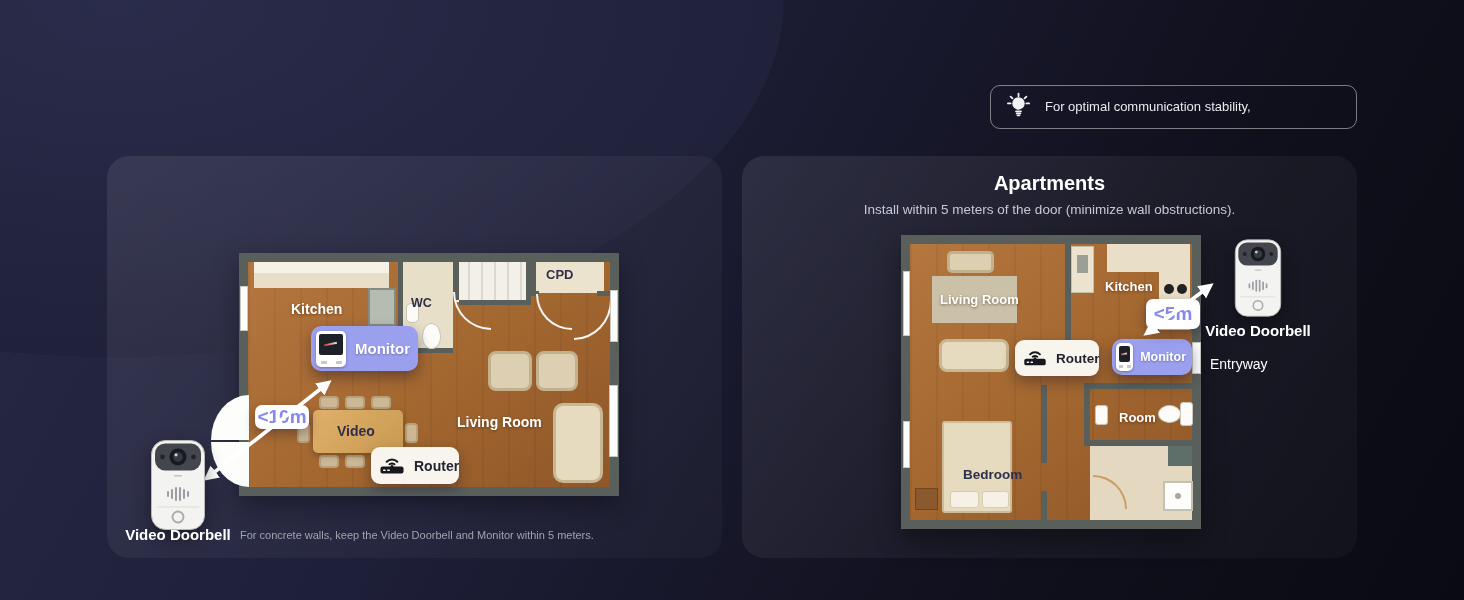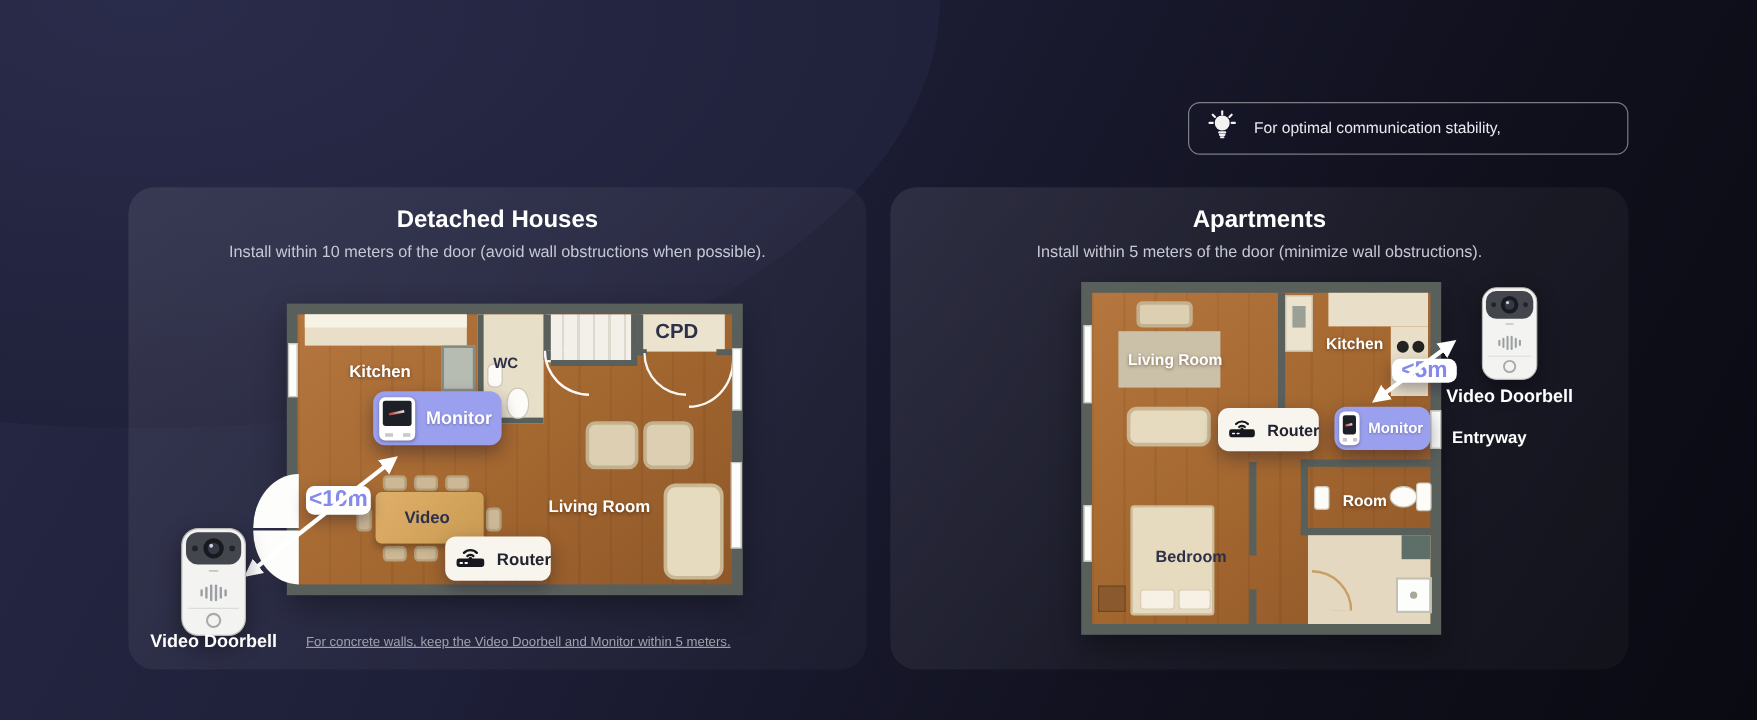--- a/index.html
+++ b/index.html
@@ -55,21 +55,21 @@
   .router-badge{position:absolute;background:#f8f5ef;border-radius:9px;
     box-shadow:0 6px 14px rgba(15,15,40,.35);display:flex;align-items:center;gap:8px;}
   .router-text{color:#23242e;font-weight:bold;}
   .dist-badge{position:absolute;background:#ffffff;border-radius:7px;color:#8489ea;
     font-weight:800;display:flex;align-items:center;justify-content:center;
     box-shadow:0 5px 12px rgba(15,15,40,.35);}
 
   .overlay{position:absolute;left:0;top:0;pointer-events:none;}
   .doorbell-svg{position:absolute;filter:drop-shadow(0 7px 9px rgba(0,0,0,.4));}
   .device-label{position:absolute;color:#fff;font-weight:bold;font-size:15px;text-align:center;}
-  .entry-label{position:absolute;color:#fff;font-weight:bold;font-size:14px;}
+  .entry-label{position:absolute;color:#fff;font-weight:normal;font-size:14px;}
   .footnote{position:absolute;font-size:11px;color:#a0a2ae;}
 </style>
 </head>
 <body>
 
 <div class="stage">
 
 
   <div class="tip-box">
     <span>
@@ -86,42 +86,40 @@
           <line x1="12" y1="22.5" x2="14" y2="22.5"></line>
         </g>
       </svg>
     </span>
     <div class="tip-text">
       <span style="display:block">For optimal communication stability,</span>
     </div>
   </div>
 
   <div class="panel left">
-    <div class="panel-heading">Detached Houses</div>
-    <div class="panel-subtitle">Install within 10 meters of the door (avoid wall obstructions when possible).</div>
 
     <div class="plan" style="left:132px;top:97px;width:380px;height:243px;">
       <div class="floor"></div>
 
       <div class="cream" style="position:absolute;left:15px;top:9px;width:135px;height:26px;"></div>
       <div style="position:absolute;left:15px;top:9px;width:135px;height:11px;background:#f6f2e6;"></div>
       <div style="position:absolute;left:129px;top:35px;width:28px;height:38px;background:#b7bcb2;border:2px solid #878c83;"></div>
       <div class="rlabel" style="left:52px;top:48px;font-size:14px;">Kitchen</div>
 
       <div style="position:absolute;left:159px;top:9px;width:55px;height:91px;background:#e8dfc9;border-left:5px solid #59605c;border-bottom:5px solid #59605c;"></div>
       <div style="position:absolute;left:167px;top:50px;width:13px;height:20px;background:#fcfbf7;border:1px solid #c9c4b4;border-radius:5px;"></div>
       <div style="position:absolute;left:183px;top:70px;width:19px;height:26px;background:#fdfcf9;border:1px solid #ccc7b8;border-radius:50% 50% 45% 45%;"></div>
       <div class="rlabel dark" style="left:172px;top:43px;font-size:12.5px;">WC</div>
 
       <div style="position:absolute;left:216px;top:9px;width:76px;height:40px;background:repeating-linear-gradient(90deg,#dddacd 0 2px,#f2f0e8 2px 13px);border-right:5px solid #59605c;"></div>
       <div class="wall" style="left:214px;top:9px;width:6px;height:38px;"></div>
       <div class="wall" style="left:220px;top:47px;width:72px;height:5px;"></div>
 
       <div style="position:absolute;left:295px;top:9px;width:70px;height:31px;background:#ece3cf;"></div>
-      <div class="rlabel dark" style="left:307px;top:14px;font-size:17px;">CPD</div>
+      <div class="rlabel dark" style="left:307px;top:14px;font-size:13px;">CPD</div>
       <div class="wall" style="left:292px;top:9px;width:5px;height:34px;"></div>
       <div class="wall" style="left:292px;top:38px;width:8px;height:5px;"></div>
       <div class="wall" style="left:358px;top:38px;width:13px;height:5px;"></div>
 
       <div class="arc bl" style="left:214px;top:39px;width:38px;height:38px;"></div>
       <div class="arc bl" style="left:297px;top:41px;width:36px;height:36px;"></div>
       <div class="arc br" style="left:335px;top:47px;width:38px;height:40px;"></div>
 
       <div class="furn" style="left:249px;top:98px;width:44px;height:40px;"></div>
       <div class="furn" style="left:297px;top:98px;width:42px;height:40px;"></div>
@@ -192,21 +190,21 @@
         <rect x="21" y="50" width="2" height="10" rx="1"></rect>
         <rect x="25" y="48" width="2" height="14" rx="1"></rect>
         <rect x="29" y="48" width="2" height="14" rx="1"></rect>
         <rect x="33" y="50" width="2" height="10" rx="1"></rect>
         <rect x="37" y="52" width="2" height="6" rx="1"></rect>
       </g>
       <line x1="7" y1="68" x2="49" y2="68" stroke="#dcdcd8" stroke-width="1"></line>
       <circle cx="28" cy="78" r="5.5" fill="none" stroke="#a8aba9" stroke-width="1.8"></circle>
     </svg>
     <div class="device-label" style="left:8px;top:370px;width:126px;">Video Doorbell</div>
-    <div class="footnote" style="left:148px;top:373px;text-decoration:underline;">For concrete walls, keep the Video Doorbell and Monitor within 5 meters.</div>
+    <div class="footnote" style="left:133px;top:373px;">For concrete walls, keep the Video Doorbell and Monitor within 5 meters.</div>
   </div>
 
   <div class="panel right">
     <div class="panel-heading">Apartments</div>
     <div class="panel-subtitle">Install within 5 meters of the door (minimize wall obstructions).</div>
 
     <div class="plan" style="left:159px;top:79px;width:300px;height:294px;">
       <div class="floor"></div>
 
       <div style="position:absolute;left:31px;top:41px;width:85px;height:47px;background:#cbc1a9;"></div>
@@ -231,21 +229,21 @@
       <div class="wall" style="left:183px;top:148px;width:6px;height:63px;"></div>
 
       <div style="position:absolute;left:194px;top:170px;width:13px;height:20px;background:#fcfbf7;border:1px solid #c9c4b4;border-radius:3px;"></div>
       <div style="position:absolute;left:257px;top:170px;width:23px;height:18px;background:#fdfcf9;border:1px solid #ccc7b8;border-radius:50%;"></div>
       <div style="position:absolute;left:279px;top:167px;width:13px;height:24px;background:#fdfcf9;border:1px solid #ccc7b8;border-radius:3px;"></div>
       <div class="rlabel" style="left:218px;top:175px;font-size:13px;">Room</div>
 
       <div style="position:absolute;left:41px;top:186px;width:70px;height:92px;background:#e6dabf;border:2px solid #cdbc9b;border-radius:3px;"></div>
       <div style="position:absolute;left:49px;top:256px;width:29px;height:17px;background:#f6f1e4;border:1px solid #d8cdb2;border-radius:3px;"></div>
       <div style="position:absolute;left:81px;top:256px;width:27px;height:17px;background:#f6f1e4;border:1px solid #d8cdb2;border-radius:3px;"></div>
-      <div class="rlabel dark" style="left:50px;top:221px;font-size:13.5px;padding-left:12px;">Bedroom</div>
+      <div class="rlabel dark" style="left:50px;top:232px;font-size:13.5px;padding-left:12px;">Bedroom</div>
       <div style="position:absolute;left:14px;top:253px;width:23px;height:22px;background:#8a5a2e;border:1px solid #6e4621;"></div>
 
       <div style="position:absolute;left:189px;top:211px;width:102px;height:74px;background:#e4d9c0;"></div>
       <div style="position:absolute;left:267px;top:211px;width:24px;height:20px;background:#5d6f68;"></div>
       <div style="position:absolute;left:262px;top:246px;width:30px;height:30px;background:#fdfdfb;border:2px solid #c4c0b2;"></div>
       <div style="position:absolute;left:274px;top:258px;width:6px;height:6px;border-radius:50%;background:#aaa79a;"></div>
       <div class="arc tr" style="left:192px;top:240px;width:34px;height:34px;border-color:#c89e63;"></div>
 
       <div class="win" style="left:2px;top:36px;width:7px;height:65px;"></div>
       <div class="win" style="left:2px;top:186px;width:7px;height:47px;"></div>
@@ -264,21 +262,21 @@
         </span>
         <span class="router-text" style="font-size:13.5px;">Router</span>
       </div>
       <div class="monitor-badge" style="left:211px;top:104px;width:80px;height:36px;gap:7px;padding:3px 6px 3px 4px;">
         <span class="mini-monitor" style="width:28px;height:28px;">
           <span class="scr" style="height:16px;"></span>
             <span class="keys"></span>
         </span>
         <span class="monitor-text" style="font-size:12.5px;">Monitor</span>
       </div>
-      <div class="dist-badge" style="left:259px;top:64px;width:54px;height:20px;font-size:19px;">&lt;5m</div>
+      <div class="dist-badge" style="left:245px;top:64px;width:54px;height:30px;font-size:19px;">&lt;5m</div>
     </div>
 
     <svg class="overlay" width="615" height="402">
       <defs>
         <marker id="ahR" viewBox="0 0 10 10" refX="7" refY="5" markerWidth="4.2" markerHeight="4.2" orient="auto-start-reverse">
           <path d="M0,0 L10,5 L0,10 z" fill="#fff"></path>
         </marker>
       </defs>
       <line x1="405" y1="177" x2="468" y2="130" stroke="#fff" stroke-width="3.6" marker-start="url(#ahR)" marker-end="url(#ahR)"></line>
     </svg>

